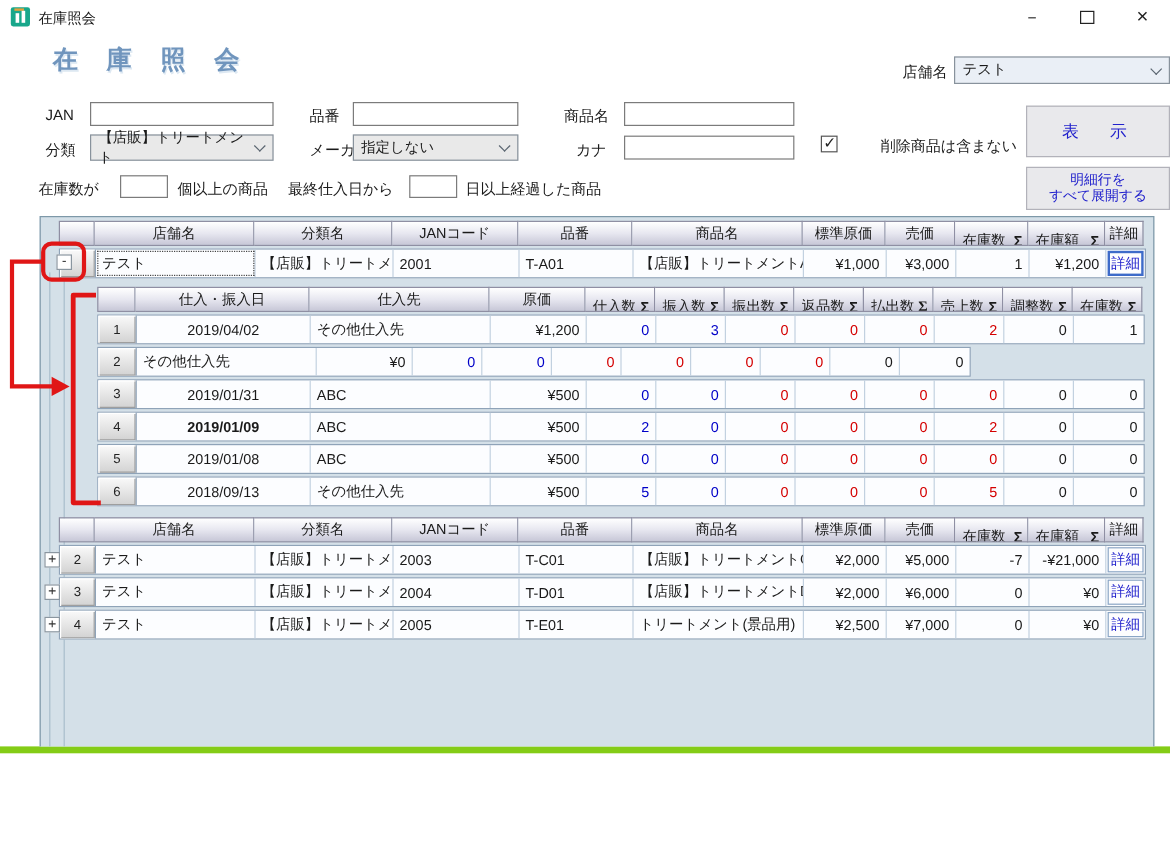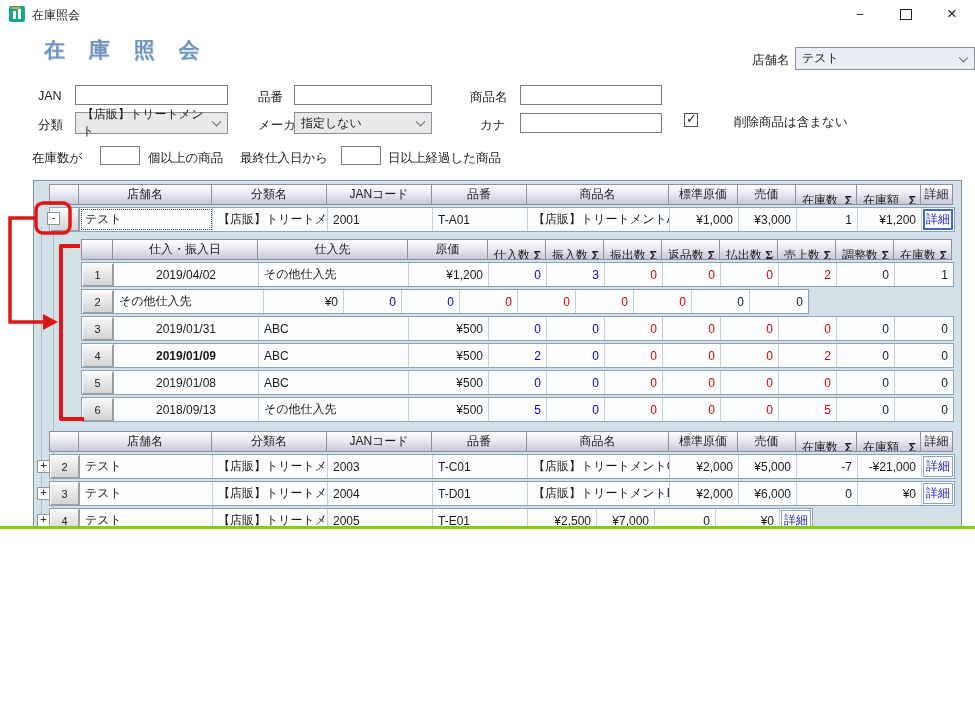--- a/index.html
+++ b/index.html
@@ -1,17 +1,17 @@
 <!DOCTYPE html>
 <html><head>
 <meta charset="utf-8">
 <style>
   html,body{margin:0;padding:0;background:#fff;}
   body{font-family:"Liberation Sans","DejaVu Sans",sans-serif;color:#1a1a1a;}
-  #frame{position:relative;width:975px;height:529px;background:#fff;border-bottom:3px solid #84cc16;box-sizing:border-box;overflow:hidden;}
+  #frame{position:relative;width:975px;height:628px;background:#fff;border-bottom:6px solid #84cc16;box-sizing:border-box;overflow:hidden;}
 
   
   #titlebar{position:absolute;left:0;top:0;width:975px;height:28px;background:#fff;}
   #app-icon{position:absolute;left:9px;top:6px;width:16px;height:16px;background:#18a78b;border-radius:2px;}
   #app-icon i{position:absolute;display:block;background:#fff;}
   #app-icon .b1{left:4px;top:5px;width:3px;height:8px;}
   #app-icon .b2{left:9px;top:3px;width:3px;height:10px;}
   #app-icon .dot{position:absolute;left:3px;top:1px;width:8px;height:2px;background:#e5a13c;}
   #win-title{position:absolute;left:32px;top:7px;font-size:12px;}
   #win-controls{position:absolute;right:0;top:0;height:28px;display:flex;}
@@ -129,20 +129,27 @@
   <span id="exclude-check"></span>
   <span id="exclude-label" class="flabel">削除商品は含まない</span>
 
   <span class="flabel" style="left:32px;top:150px;">在庫数が</span>
   <input id="stockqty-input" class="tinput" style="">
   <span class="flabel" style="left:148px;top:150px;">個以上の商品</span>
   <span class="flabel" style="left:240px;top:150px;">最終仕入日から</span>
   <input id="days-input" class="tinput" style="">
   <span class="flabel" style="left:388px;top:150px;">日以上経過した商品</span>
 
+  <button id="display-button" class="actbtn">
+      <span>表　示</span>
+    </button>
+  <button id="expand-all-button" class="actbtn">
+    <span>明細行を</span>
+    <span>すべて展開する</span>
+  </button>
 
   <div id="grid-container">
     <div class="tline" style="left:7px;top:46px;height:430px;"></div>
     <div class="tline" style="left:19px;top:46px;height:430px;"></div>
   <div class="g-row hdr-row" style="left: 15px; top: 3px;">
         <div class="hdr-cell" style="width: 30px;"></div>
         <div class="hdr-cell" style="width: 133px;">店舗名</div>
         <div class="hdr-cell" style="width: 115px;">分類名</div>
         <div class="hdr-cell" style="width: 105px;">JANコード</div>
         <div class="hdr-cell" style="width: 95px;">品番</div>
@@ -348,20 +355,21 @@
           <button class="detail-btn">詳細</button>
         </div>
       </div>
       <div class="expand-btn" style="left: 3px; top: 306px;">+</div>
       <div class="g-row data-row" style="left: 15px; top: 327px;">
         <div class="rowhdr" style="width: 30px;">4</div>
         <div class="cell al" style="width: 133px;">テスト</div>
         <div class="cell al" style="width: 115px;">【店販】トリートメント</div>
         <div class="cell al" style="width: 105px;">2005</div>
         <div class="cell al" style="width: 95px;">T-E01</div>
+        <div class="cell al" style="width: 142px;">トリートメント(景品用)</div>
         <div class="cell ar" style="width: 69px;">¥2,500</div>
         <div class="cell ar" style="width: 58px;">¥7,000</div>
         <div class="cell ar" style="width: 61px;">0</div>
         <div class="cell ar" style="width: 64px;">¥0</div>
         <div class="cell ac btncell" style="width: 32px;">
           <button class="detail-btn">詳細</button>
         </div>
       </div>
       <div class="expand-btn" style="left: 3px; top: 333px;">+</div>
     </div>

